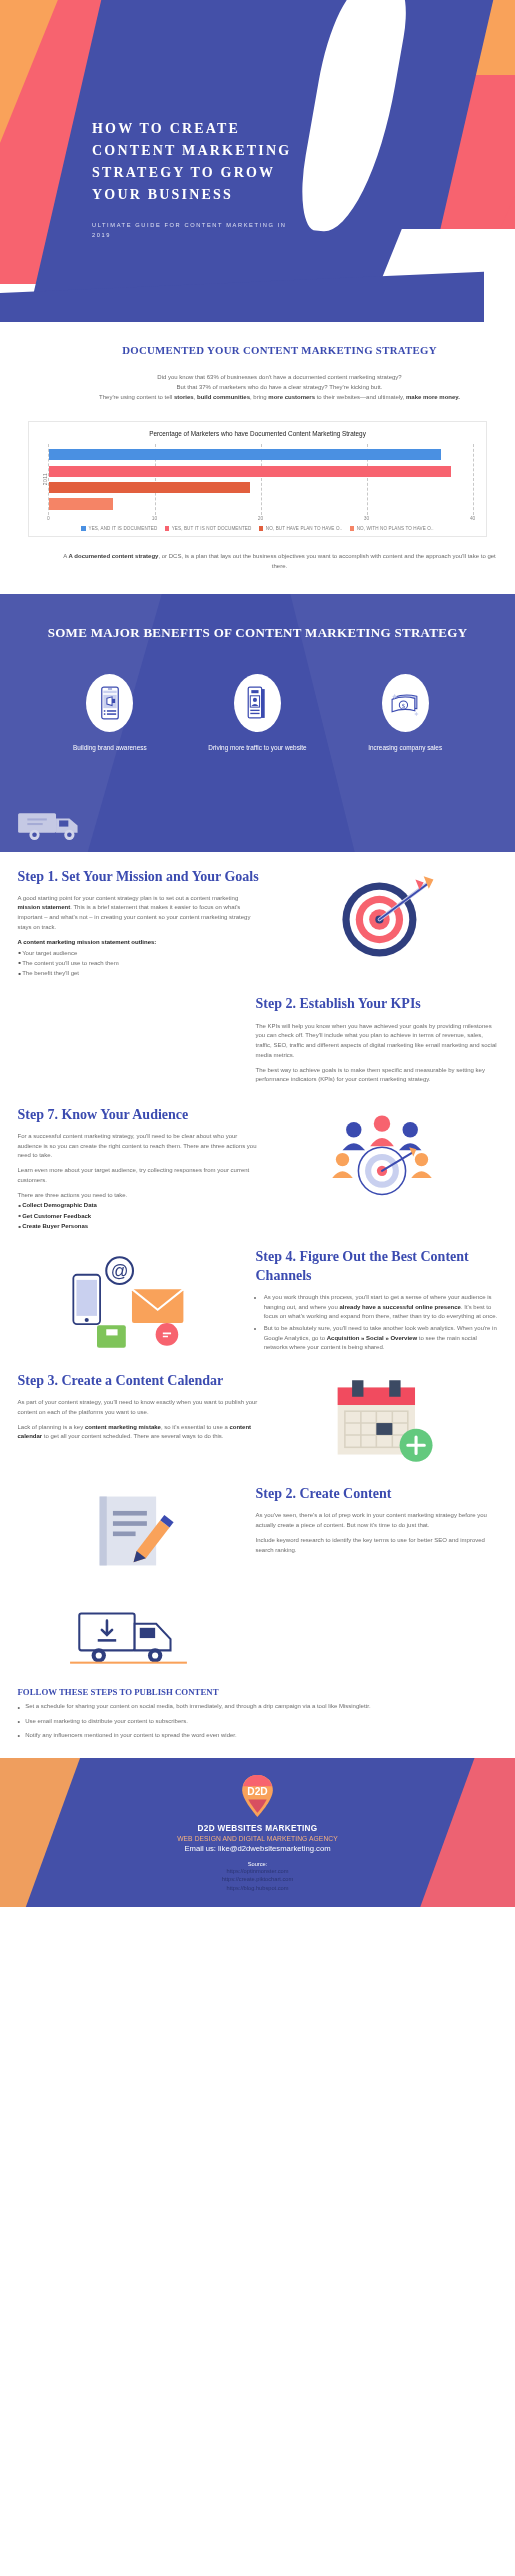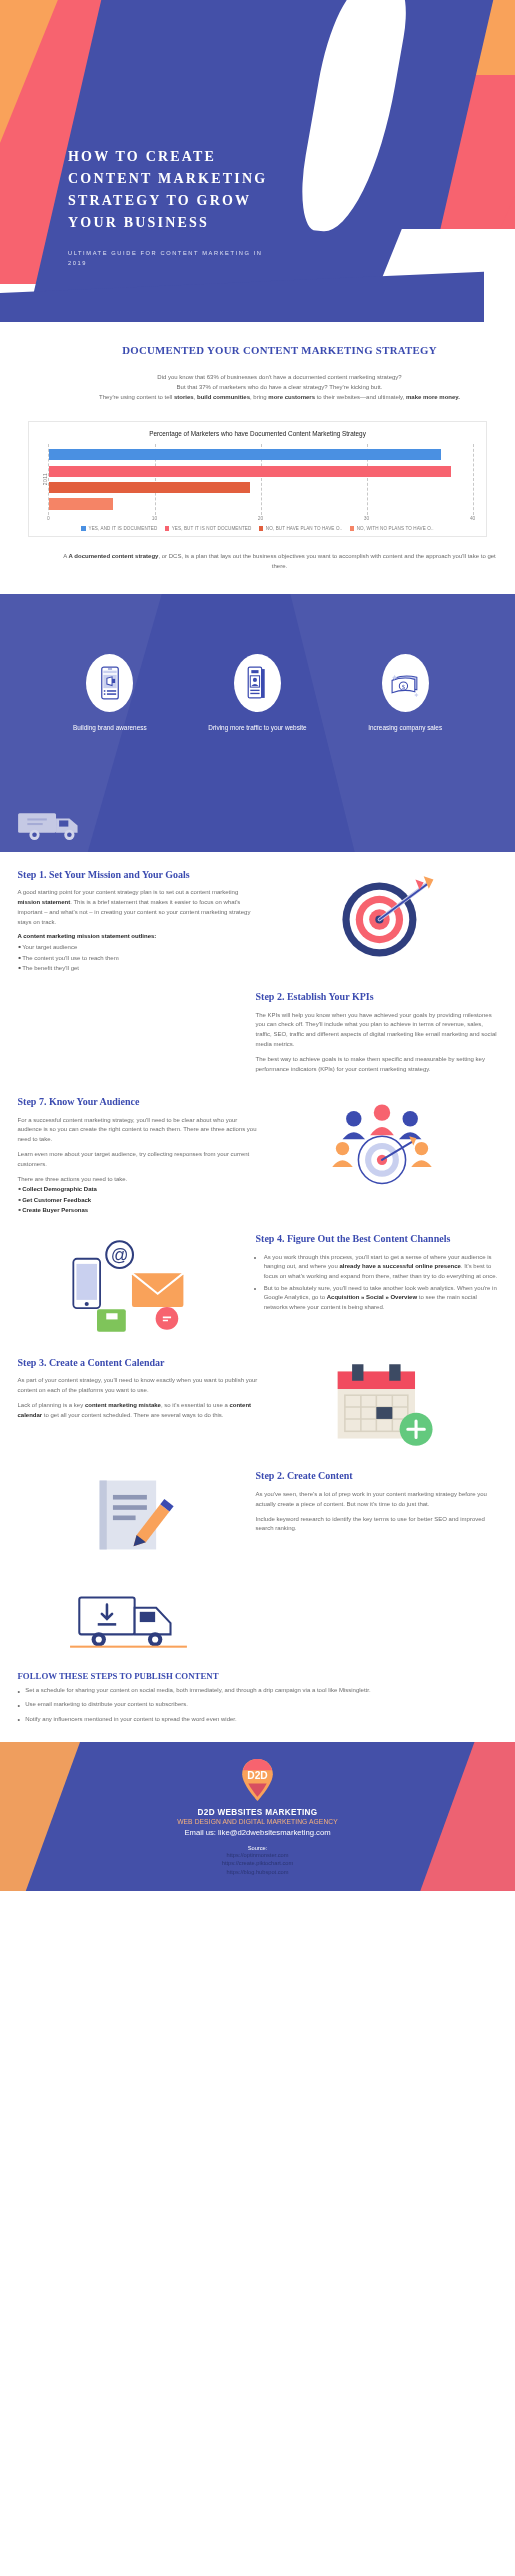--- a/index.html
+++ b/index.html
@@ -79,25 +79,24 @@
     transform: skewX(-22deg);
   }
   .sh-blue-bottom {
     width: 515px; height: 67px;
     background: #4450a8;
     bottom: -28px; left: -31px;
     transform: skewY(-2.5deg);
   }
   .hero-text {
     position: absolute;
-    left: 68px;
+    left: 92px;
     top: 118px;
     width: 216px;
     z-index: 20;
-    margin-top: 28px;
   }
   .hero-title {
     font-family: "Liberation Serif", serif;
     color: #ffffff;
     font-size: 14px;
     font-weight: 700;
     letter-spacing: 2.2px;
     line-height: 1.58;
     text-transform: uppercase;
   }
@@ -260,21 +259,21 @@
     display: flex;
     gap: 11.3px;
     align-items: flex-start;
   }
   .step.reverse { flex-direction: row-reverse; }
   .step-text { width: 242px; }
   .step-art  { width: 222px; display: flex; align-items: center; justify-content: center; }
   .step-h {
     font-family: "Liberation Serif", serif;
     color: #3b4bb0;
-    font-size: 10px;
+    font-size: 14px;
     font-weight: 700;
     line-height: 1.35;
     margin-bottom: 7.2px;
   }
   .step p { font-size: 6px; line-height: 1.62; color: #6d6d6d; margin-bottom: 5.2px; }
   .step p b, .step li b { color: #2c2c2c; }
   .step .lead-bold { color: #1d1d1d; font-weight: 700; }
   .step ul { margin: 1px 0 0 8.2px; }
   .step li { font-size: 6px; line-height: 1.58; color: #6d6d6d; margin-bottom: 1px; }
   .step .sq-list { list-style: none; margin-left: 1px; }
@@ -411,20 +410,21 @@
       </div>
   </div>
 
   <div class="sec-doc" style="padding-top:11.3px">
     <div class="body-copy" style="margin-top:2.1px">
       A <b>A documented content strategy</b><span>, or DCS, is a plan that lays out the business objectives you want to accomplish with content and the approach you'll take to get there.</span>
     </div>
   </div>
 
   <div class="benefits">
+    <div class="ben-title">SOME MAJOR BENEFITS OF CONTENT MARKETING STRATEGY</div>
     <div class="ben-row">
 
       <div class="ben-item">
         <div class="ben-circle">
           <svg width="24" height="34" viewBox="0 0 46 66">
             <rect x="7" y="2" width="32" height="62" rx="4" fill="#fff" stroke="#3b4bb0" stroke-width="2.4"></rect>
             <rect x="10" y="9" width="26" height="5" fill="#c9d0ef"></rect>
             <rect x="10" y="17" width="26" height="26" fill="#c9d0ef"></rect>
             <path d="M17 24 L27 21 L27 38 L17 35 Z" fill="#fff" stroke="#3b4bb0" stroke-width="2"></path>
             <rect x="27" y="25" width="6" height="8" fill="#3b4bb0"></rect>

